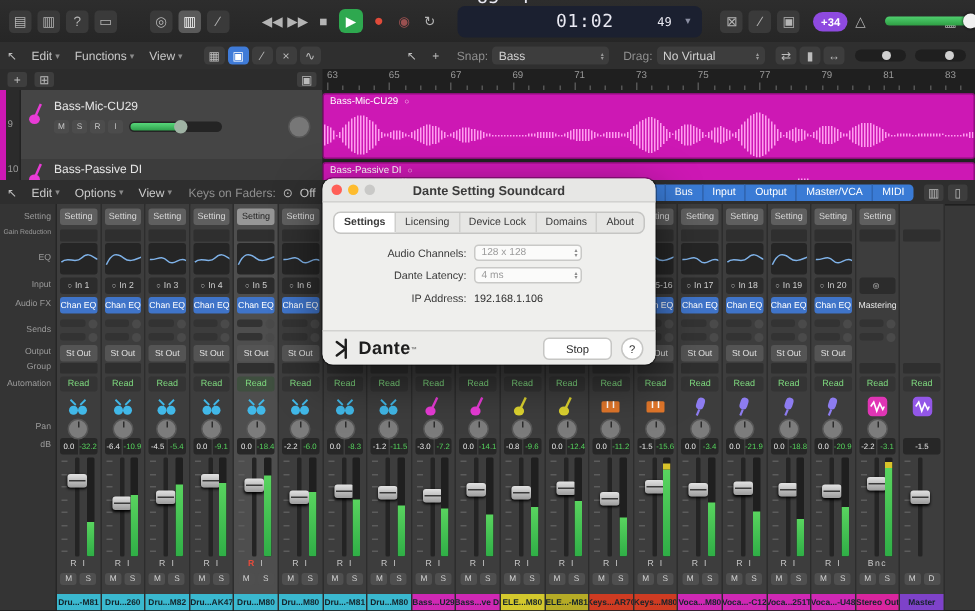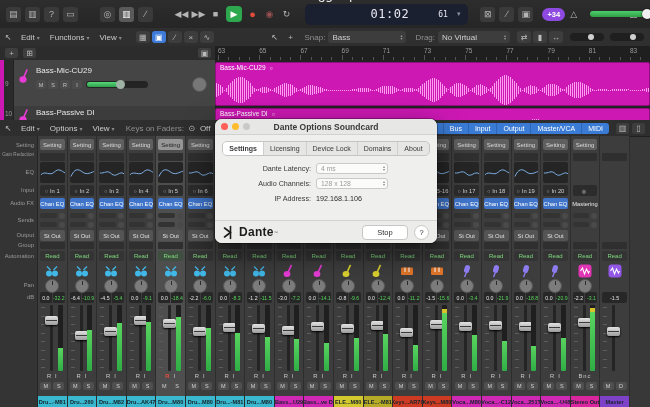--- a/index.html
+++ b/index.html
@@ -171,21 +171,21 @@
       <div class="lcdsec">
         <span class="big">85</span>
         <span class="lbl">BAR</span>
       </div>
       <div class="lcdsec">
         <span class="big">4</span>
         <span class="lbl">BEAT</span>
       </div>
       <div class="lcdsec" style="margin-left:10px;flex-direction:row;align-items:flex-start;">
         <span class="big">01:02</span>
-        <span class="small">61</span>
+        <span class="small">49</span>
       </div>
       <span class="lcd-chev">▾</span>
     </div>
     <div class="tgroup" id="tb-modes">
         <span class="tico">⊠</span>
         <span class="tico">∕</span>
         <span class="tico">▣</span>
       </div>
     <span id="vari">+34</span>
     <span class="tico plain">△</span>
@@ -2240,46 +2240,46 @@
       </div>
   </div>
 
   <div id="dialog">
     <div id="dtitle">
       <div class="lights">
         <span class="lt" id="lt0" style="background: rgb(255, 95, 87);"></span>
         <span class="lt" id="lt1" style="background: rgb(254, 188, 46);"></span>
         <span class="lt" id="lt2" style="background: rgb(201, 201, 199);"></span>
       </div>
-      <span>Dante Options Soundcard</span>
+      <span>Dante Setting Soundcard</span>
     </div>
     <div id="dtabs">
       <div class="seg">
         <span class="tab active">Settings</span>
         <span class="tab">Licensing</span>
         <span class="tab">Device Lock</span>
         <span class="tab">Domains</span>
         <span class="tab">About</span>
       </div>
     </div>
     <div style="margin-top:5px;">
       <div class="frow">
-        <span class="flabel">Dante Latency:</span>
+        <span class="flabel">Audio Channels:</span>
         <div class="fselect">
-          <span>4 ms</span>
+          <span>128 x 128</span>
           <span class="stp">
               <i style="font-style:normal">▴</i>
               <i style="font-style:normal">▾</i>
             </span>
         </div>
       </div>
       <div class="frow">
-        <span class="flabel">Audio Channels:</span>
+        <span class="flabel">Dante Latency:</span>
         <div class="fselect">
-          <span>128 x 128</span>
+          <span>4 ms</span>
           <span class="stp">
               <i style="font-style:normal">▴</i>
               <i style="font-style:normal">▾</i>
             </span>
         </div>
       </div>
       <div class="frow">
         <span class="flabel">IP Address:</span>
         <span class="fstatic">192.168.1.106</span>
       </div>

